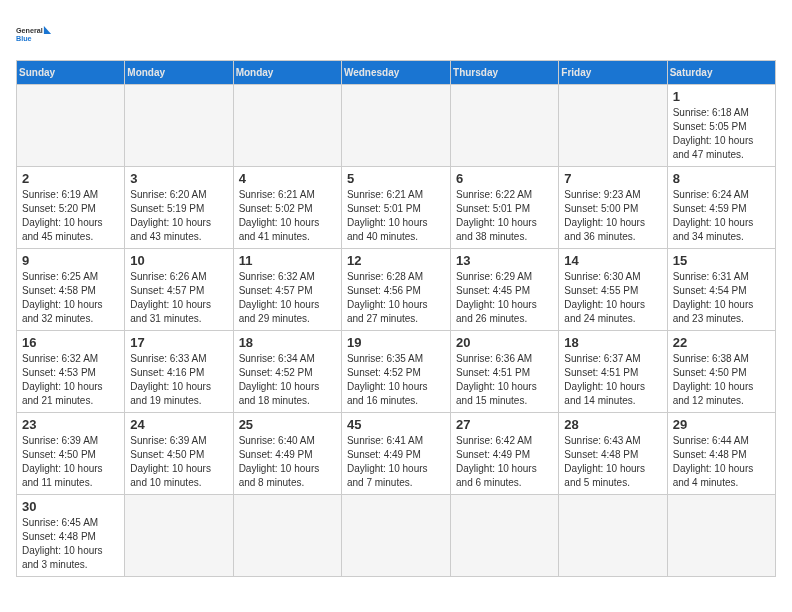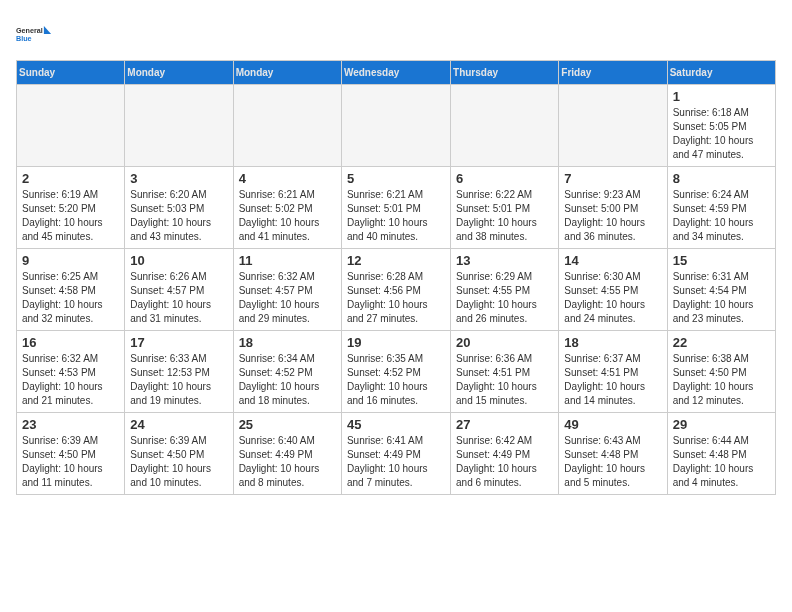--- a/index.html
+++ b/index.html
@@ -129,21 +129,21 @@
       <tr>
         <td>
           <span class="day-number">2</span>
           <div class="day-info">Sunrise: 6:19 AM
 Sunset: 5:20 PM
 Daylight: 10 hours and 45 minutes.</div>
         </td>
         <td>
           <span class="day-number">3</span>
           <div class="day-info">Sunrise: 6:20 AM
-Sunset: 5:03 PM
+Sunset: 5:19 PM
 Daylight: 10 hours and 43 minutes.</div>
         </td>
         <td>
           <span class="day-number">4</span>
           <div class="day-info">Sunrise: 6:21 AM
 Sunset: 5:02 PM
 Daylight: 10 hours and 41 minutes.</div>
         </td>
         <td>
           <span class="day-number">5</span>
@@ -191,21 +191,21 @@
         </td>
         <td>
           <span class="day-number">12</span>
           <div class="day-info">Sunrise: 6:28 AM
 Sunset: 4:56 PM
 Daylight: 10 hours and 27 minutes.</div>
         </td>
         <td>
           <span class="day-number">13</span>
           <div class="day-info">Sunrise: 6:29 AM
-Sunset: 4:55 PM
+Sunset: 4:45 PM
 Daylight: 10 hours and 26 minutes.</div>
         </td>
         <td>
           <span class="day-number">14</span>
           <div class="day-info">Sunrise: 6:30 AM
 Sunset: 4:55 PM
 Daylight: 10 hours and 24 minutes.</div>
         </td>
         <td>
           <span class="day-number">15</span>
@@ -217,21 +217,21 @@
       <tr>
         <td>
           <span class="day-number">16</span>
           <div class="day-info">Sunrise: 6:32 AM
 Sunset: 4:53 PM
 Daylight: 10 hours and 21 minutes.</div>
         </td>
         <td>
           <span class="day-number">17</span>
           <div class="day-info">Sunrise: 6:33 AM
-Sunset: 12:53 PM
+Sunset: 4:16 PM
 Daylight: 10 hours and 19 minutes.</div>
         </td>
         <td>
           <span class="day-number">18</span>
           <div class="day-info">Sunrise: 6:34 AM
 Sunset: 4:52 PM
 Daylight: 10 hours and 18 minutes.</div>
         </td>
         <td>
           <span class="day-number">19</span>
@@ -283,26 +283,40 @@
 Sunset: 4:49 PM
 Daylight: 10 hours and 7 minutes.</div>
         </td>
         <td>
           <span class="day-number">27</span>
           <div class="day-info">Sunrise: 6:42 AM
 Sunset: 4:49 PM
 Daylight: 10 hours and 6 minutes.</div>
         </td>
         <td>
-          <span class="day-number">49</span>
+          <span class="day-number">28</span>
           <div class="day-info">Sunrise: 6:43 AM
 Sunset: 4:48 PM
 Daylight: 10 hours and 5 minutes.</div>
         </td>
         <td>
           <span class="day-number">29</span>
           <div class="day-info">Sunrise: 6:44 AM
 Sunset: 4:48 PM
 Daylight: 10 hours and 4 minutes.</div>
         </td>
       </tr>
+      <tr class="last-row">
+        <td class="has-data">
+          <span class="day-number">30</span>
+          <div class="day-info">Sunrise: 6:45 AM
+Sunset: 4:48 PM
+Daylight: 10 hours and 3 minutes.</div>
+        </td>
+        <td class="empty"></td>
+        <td class="empty"></td>
+        <td class="empty"></td>
+        <td class="empty"></td>
+        <td class="empty"></td>
+        <td class="empty"></td>
+      </tr>
     </tbody>
 </table>
 
 </body></html>

